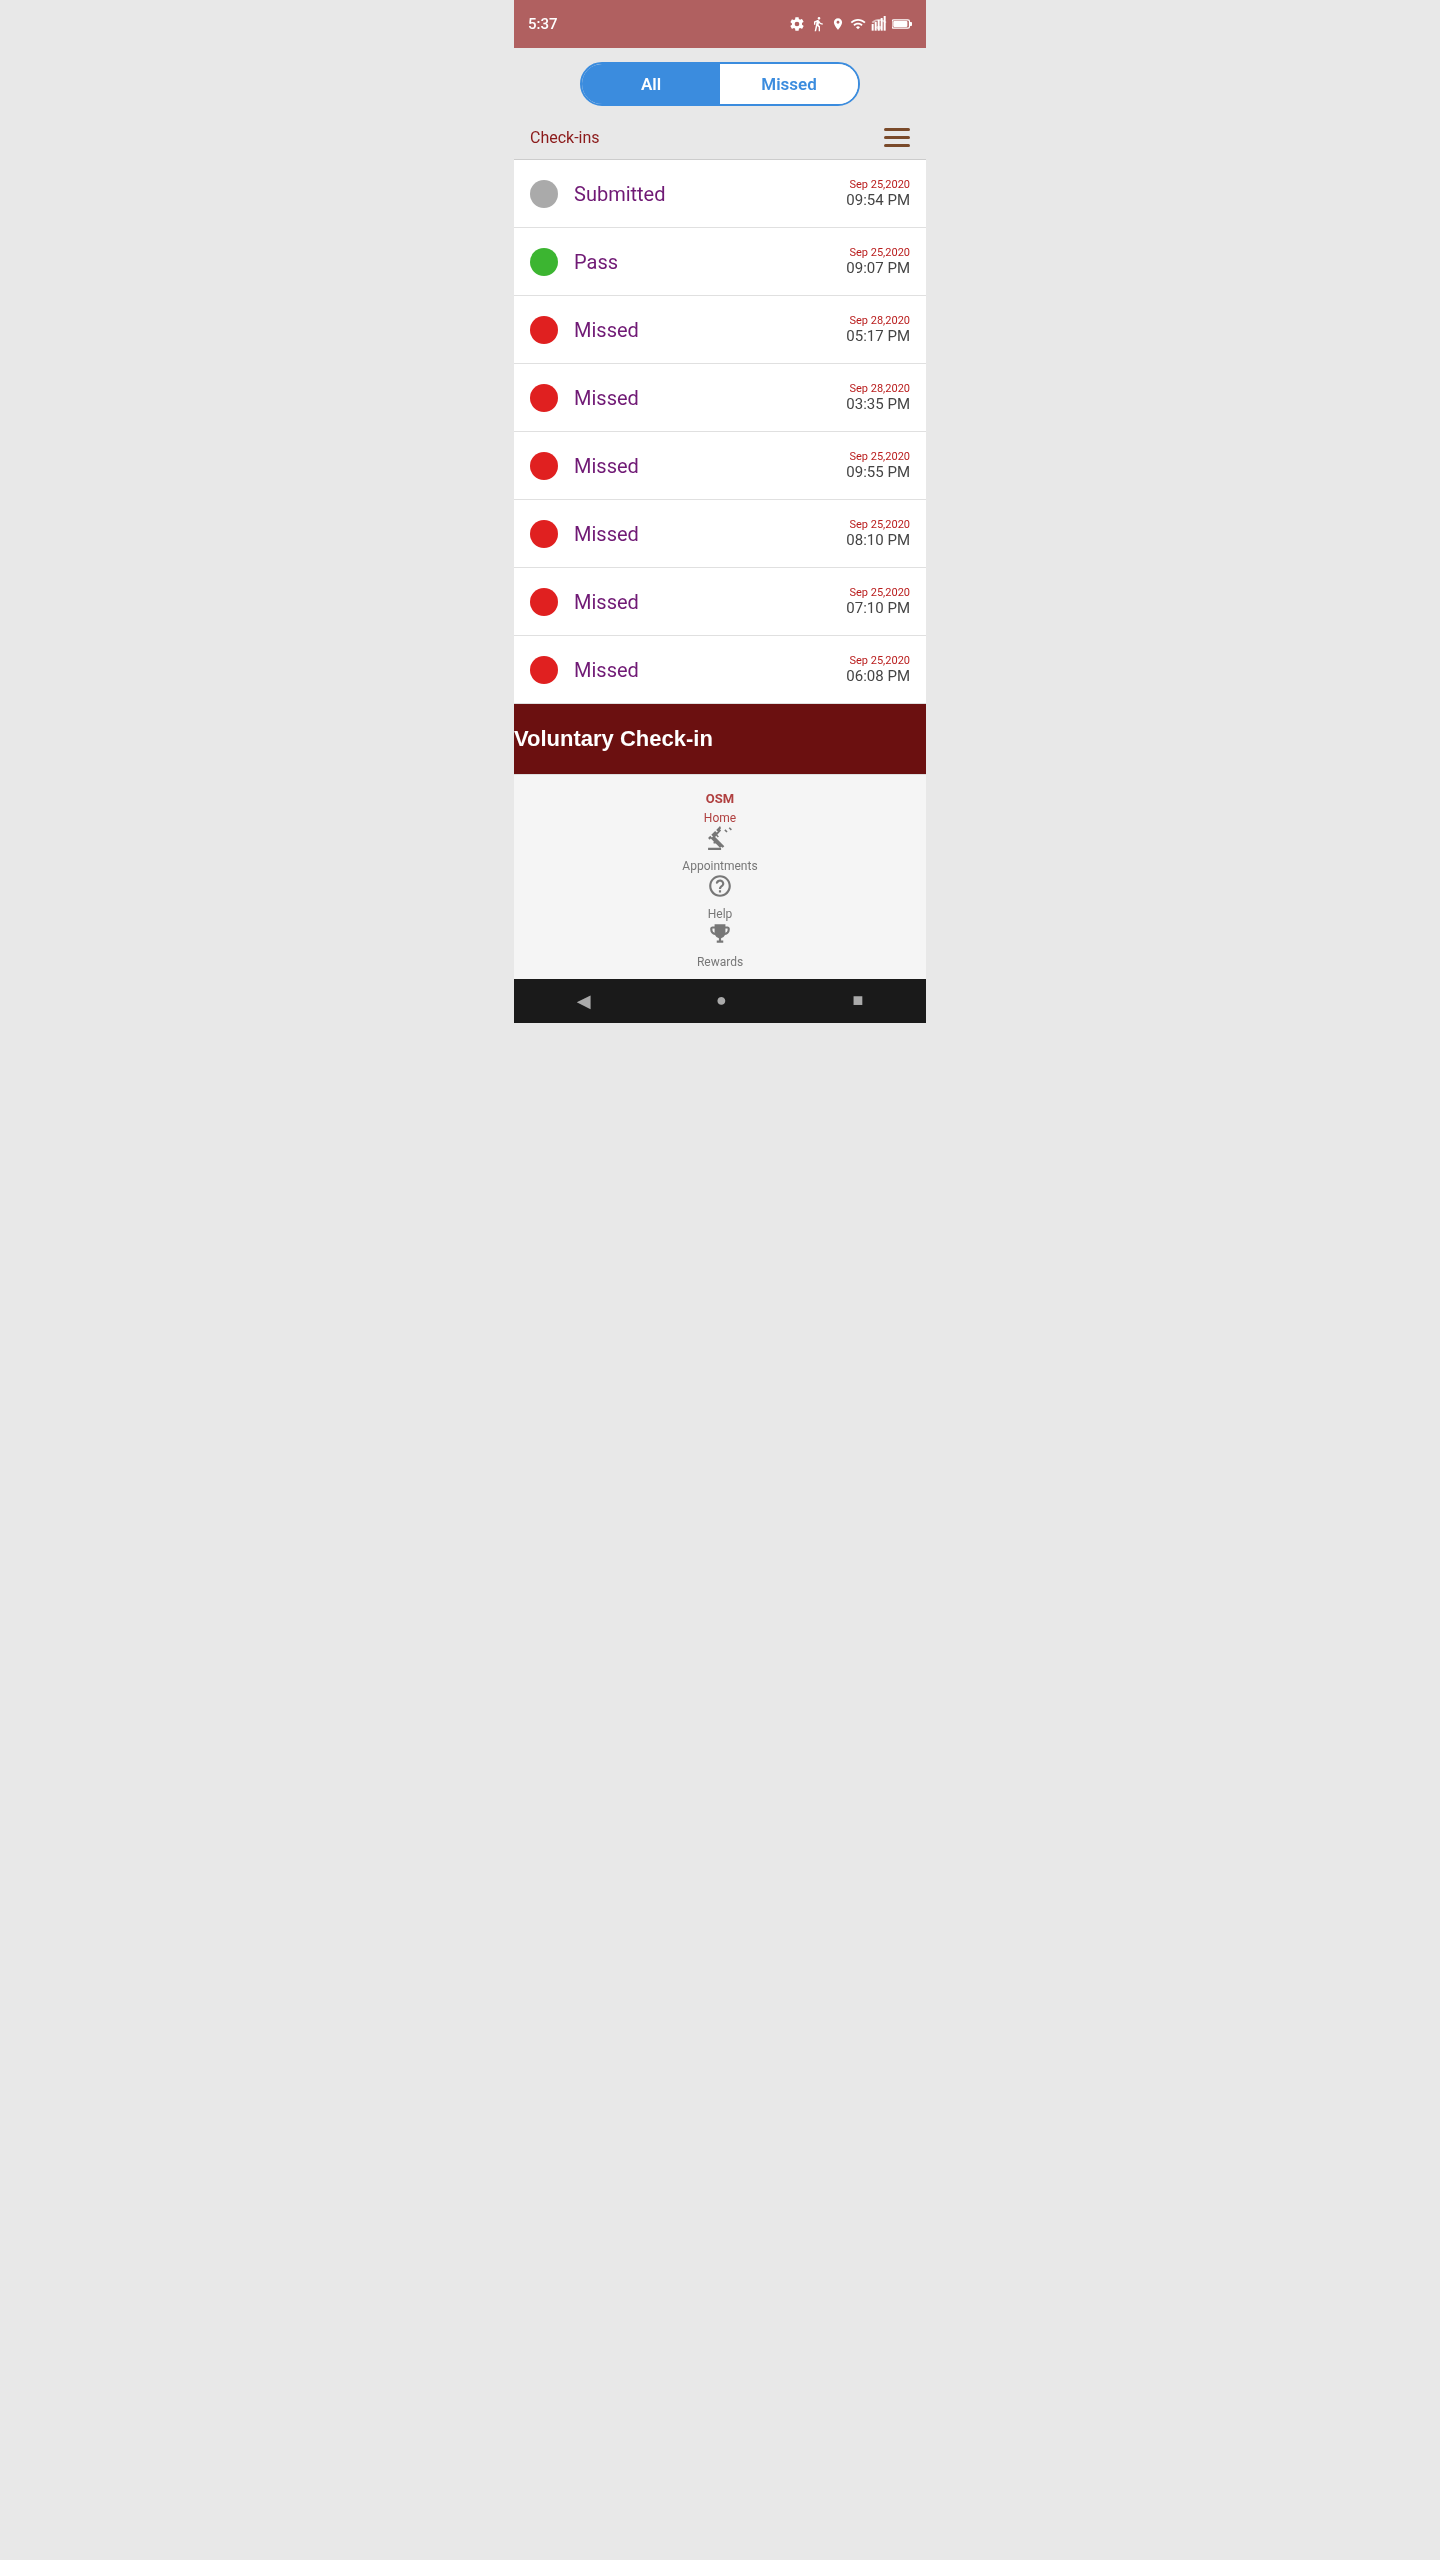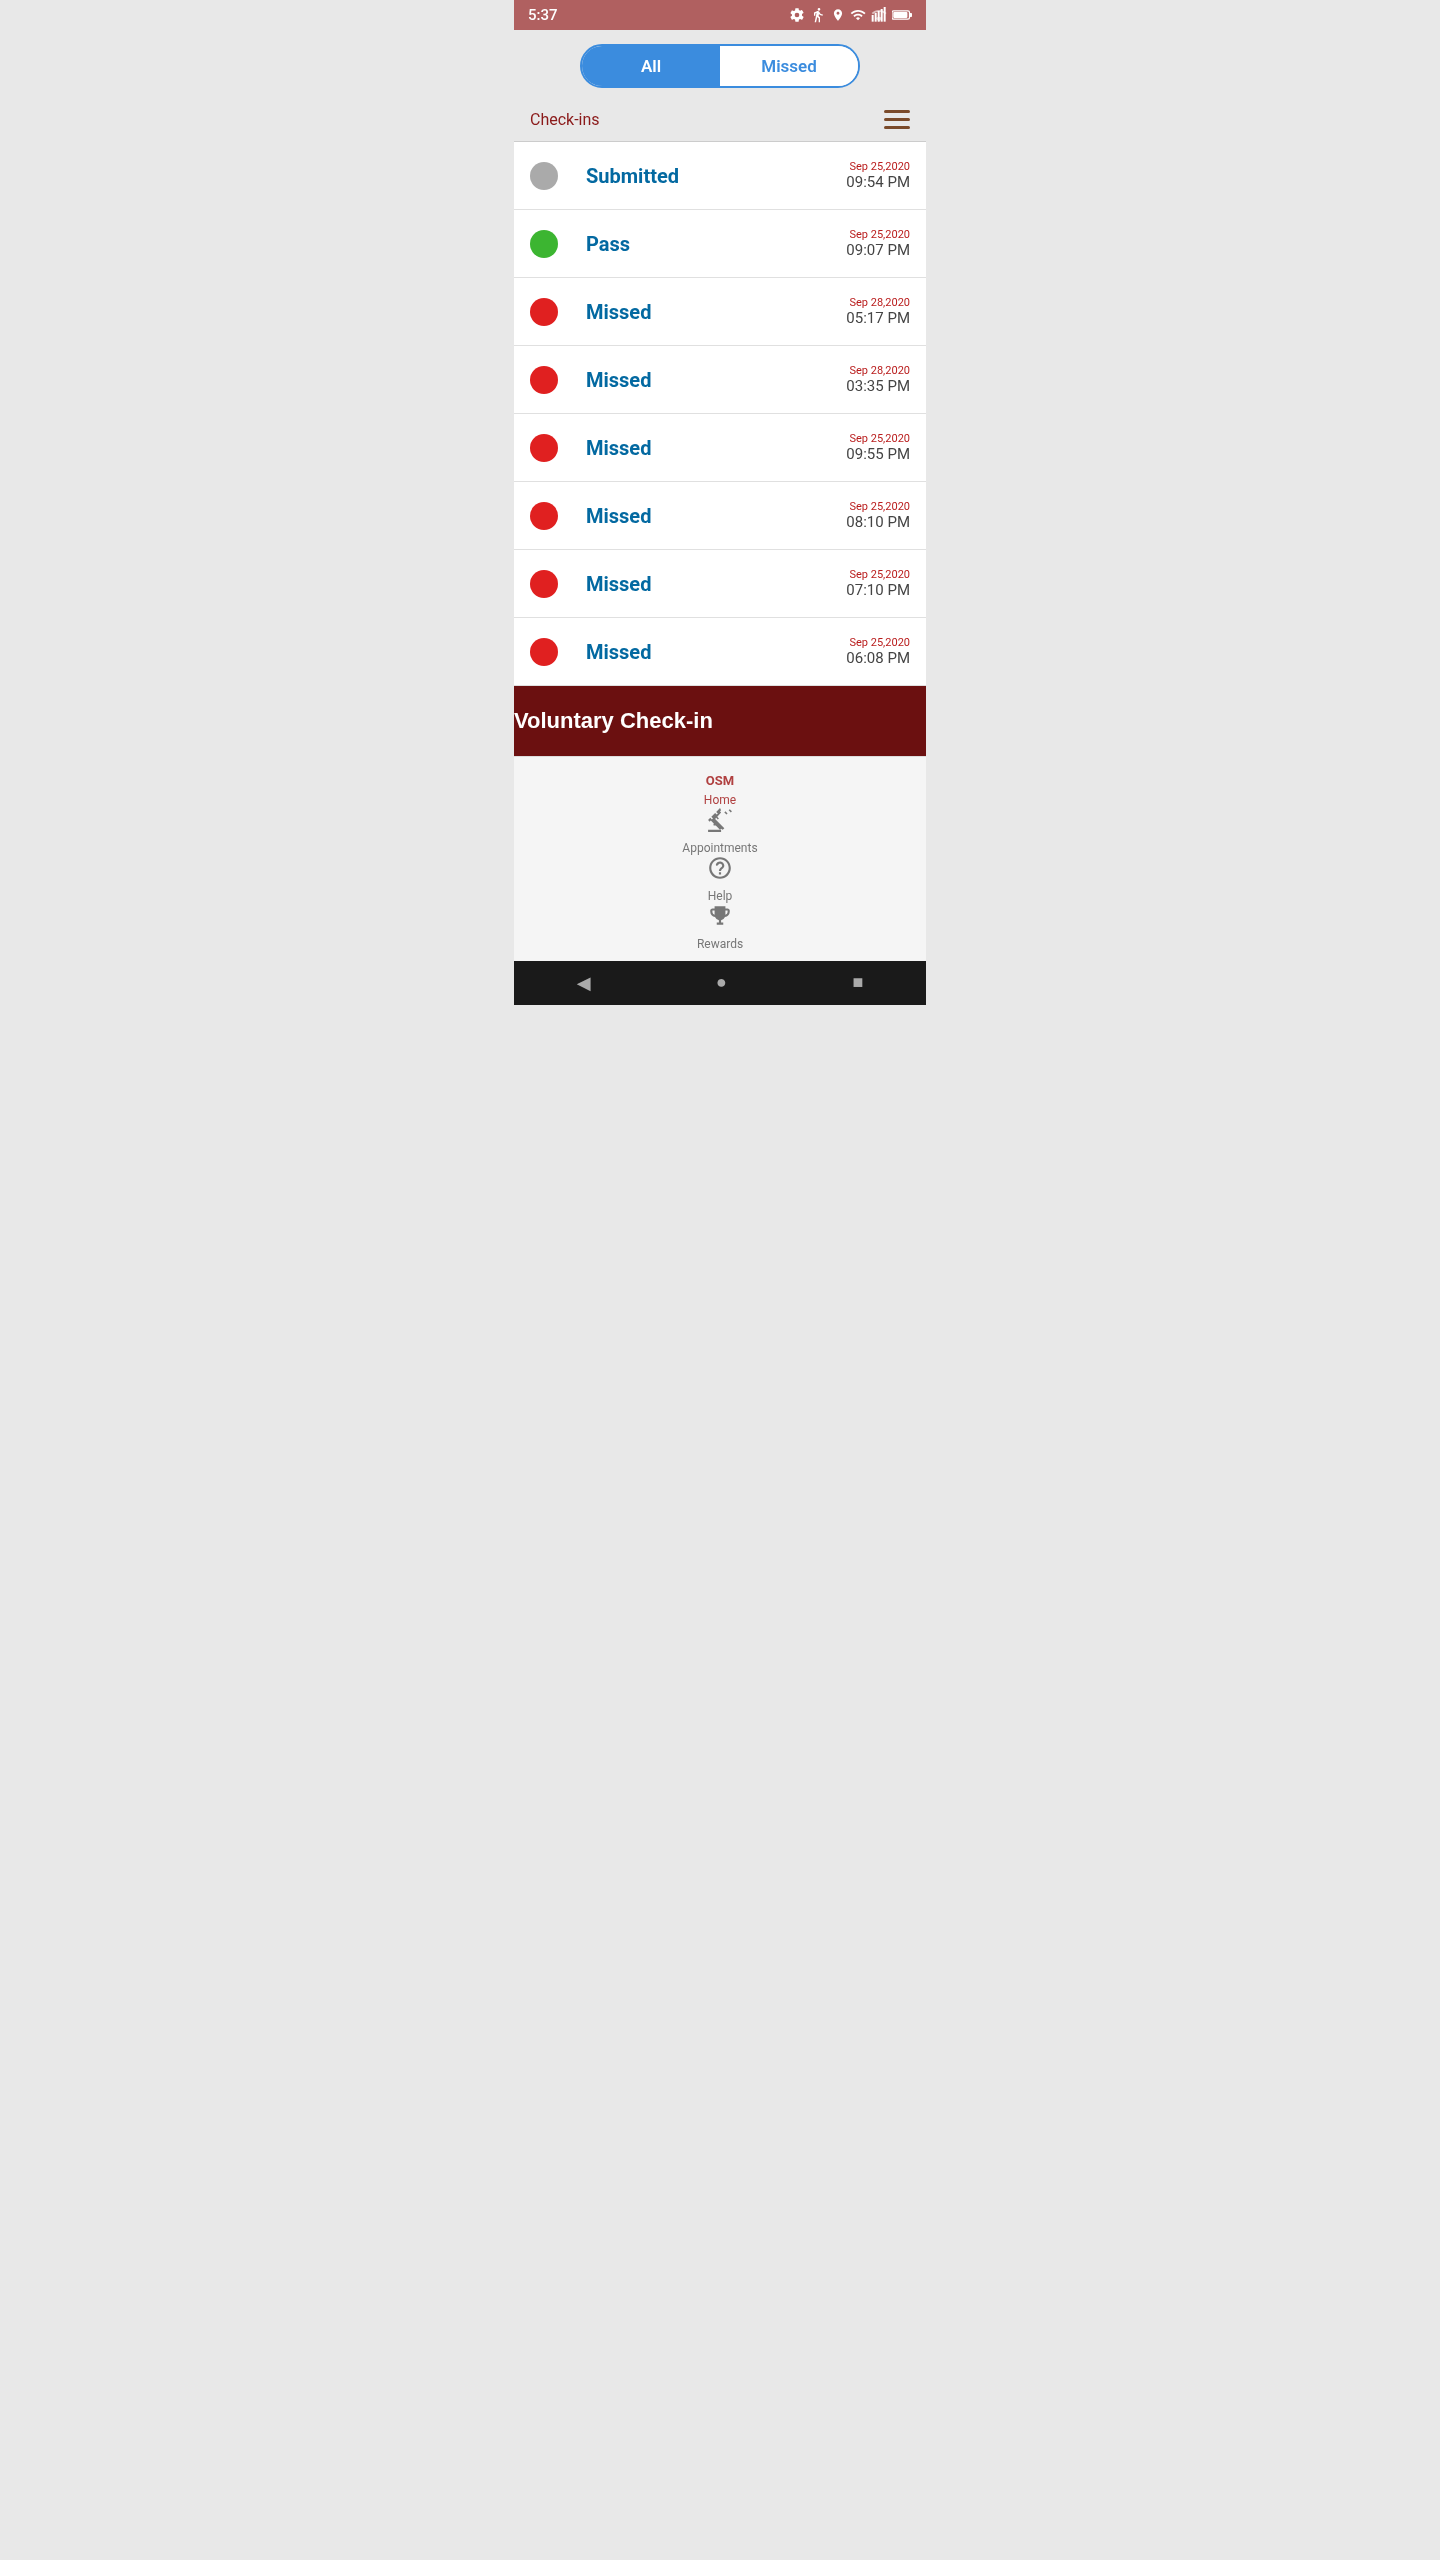--- a/index.html
+++ b/index.html
@@ -15,21 +15,21 @@
       position: relative;
     }
 
     
     .status-bar {
       background: #b06060;
       display: flex;
       justify-content: space-between;
       align-items: center;
       padding: 6px 14px;
-      height: 30px;
+      height: 48px;
     }
     .status-time {
       color: white;
       font-size: 15px;
       font-weight: 500;
     }
     .status-icons {
       display: flex;
       align-items: center;
       gap: 5px;
@@ -127,23 +127,22 @@
       height: 28px;
       border-radius: 50%;
       flex-shrink: 0;
     }
     .dot-gray { background: #aaa; }
     .dot-green { background: #3cb531; }
     .dot-red { background: #e02020; }
 
     .checkin-label {
       font-size: 20px;
-      font-weight: 700;
-      color: #0369a1;
-      margin-left: 12px;
+      font-weight: 400;
+      color: #701a75;
     }
     .checkin-date-time {
       text-align: right;
     }
     .checkin-date {
       font-size: 11px;
       color: #b91c1c;
       display: block;
     }
     .checkin-time {

